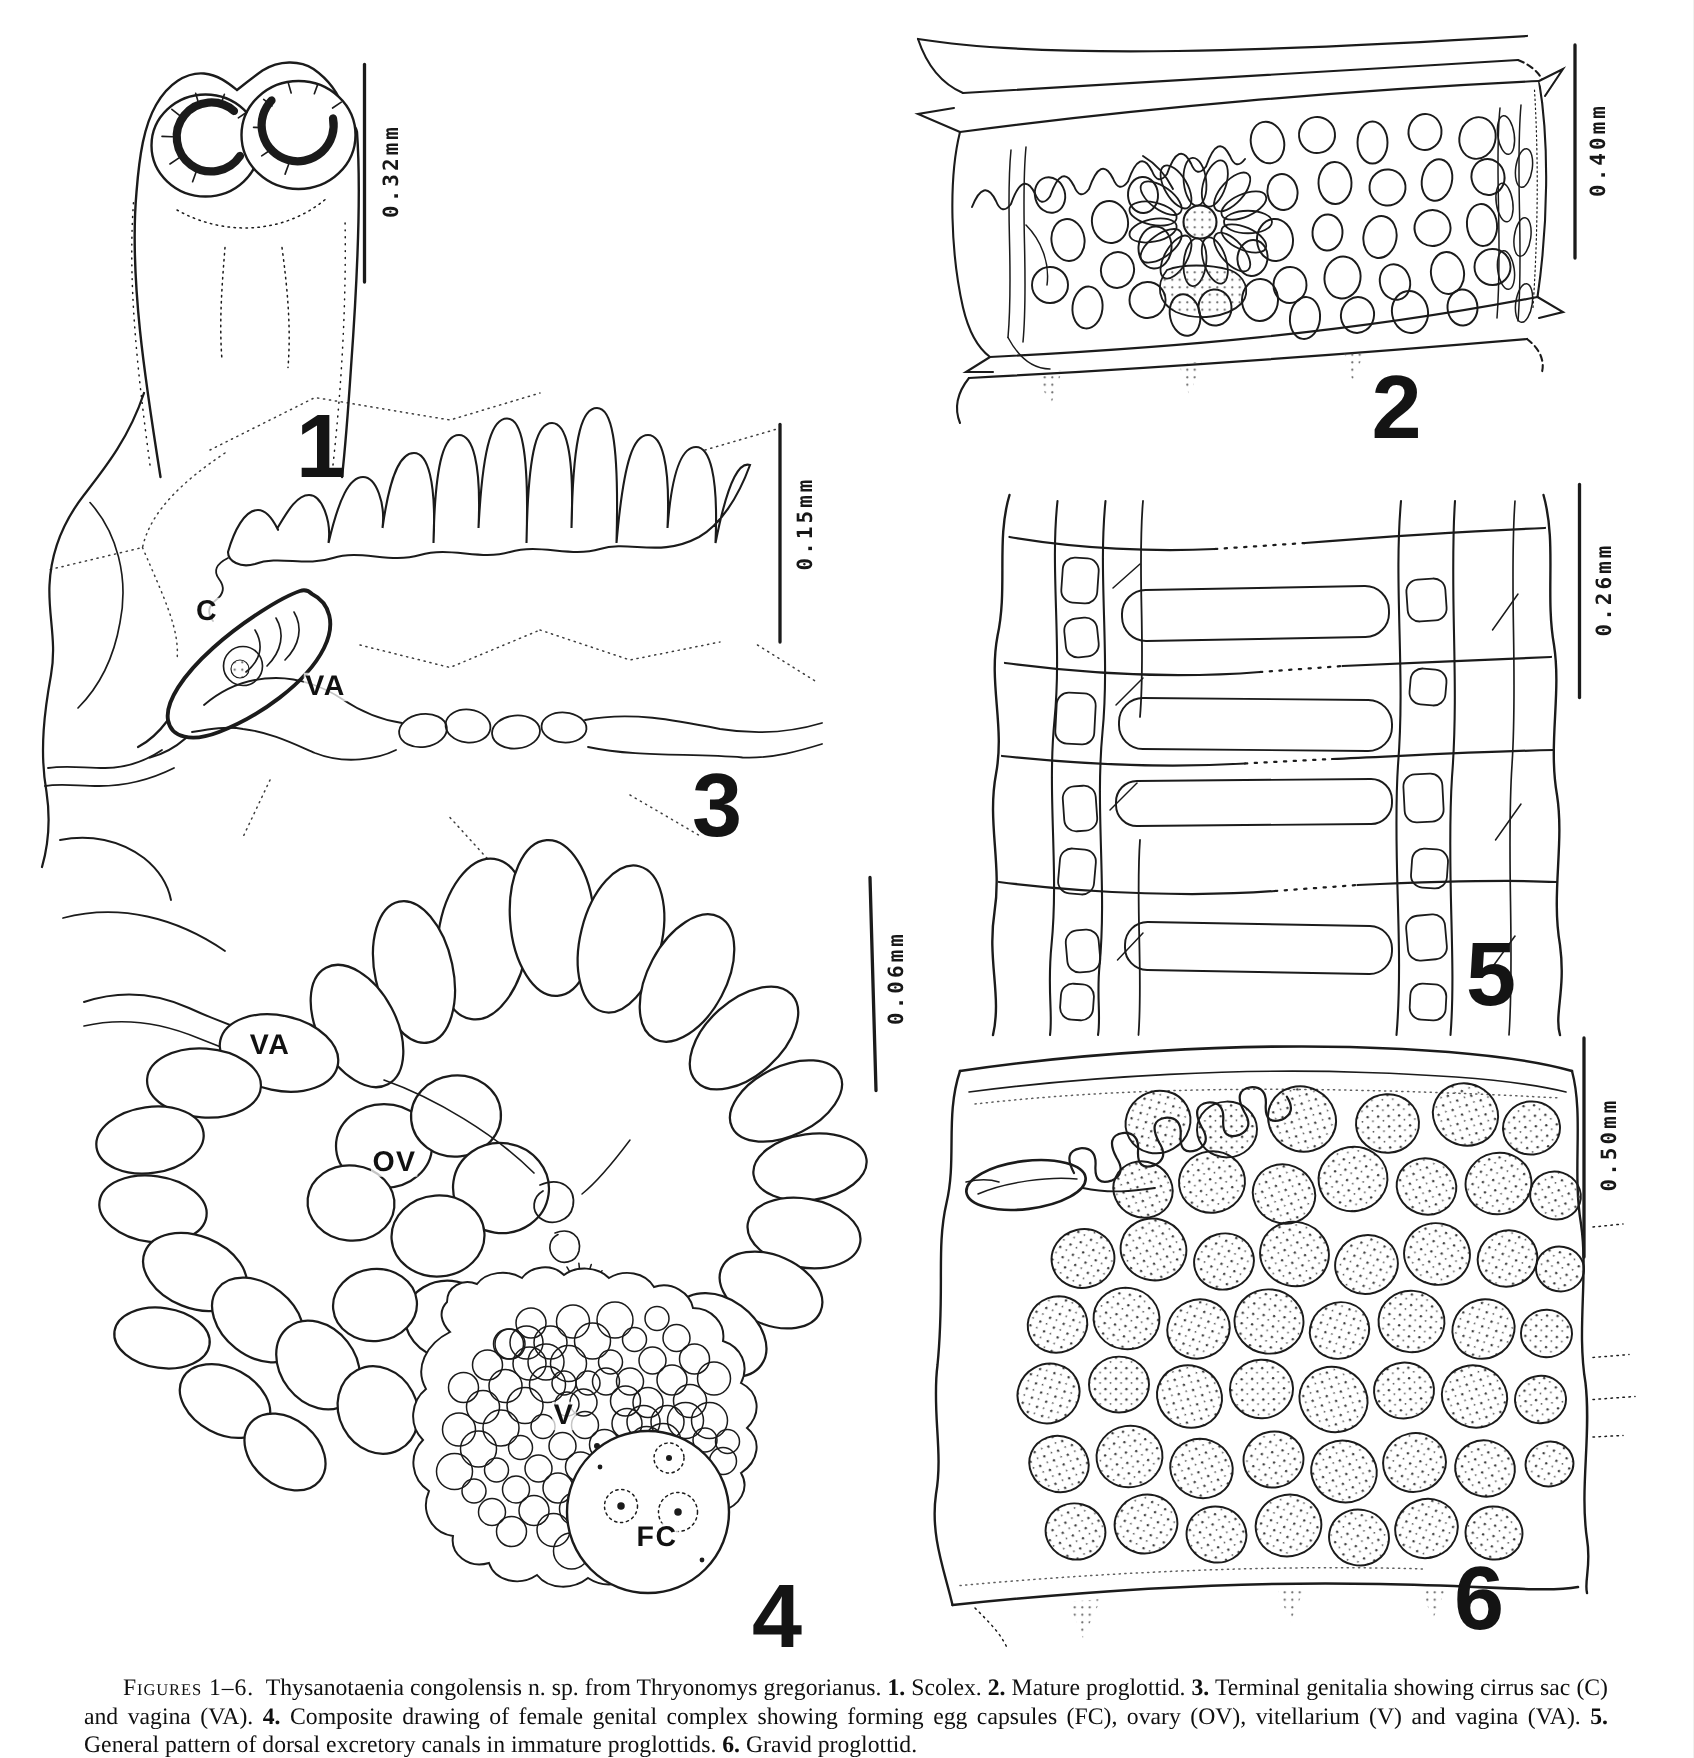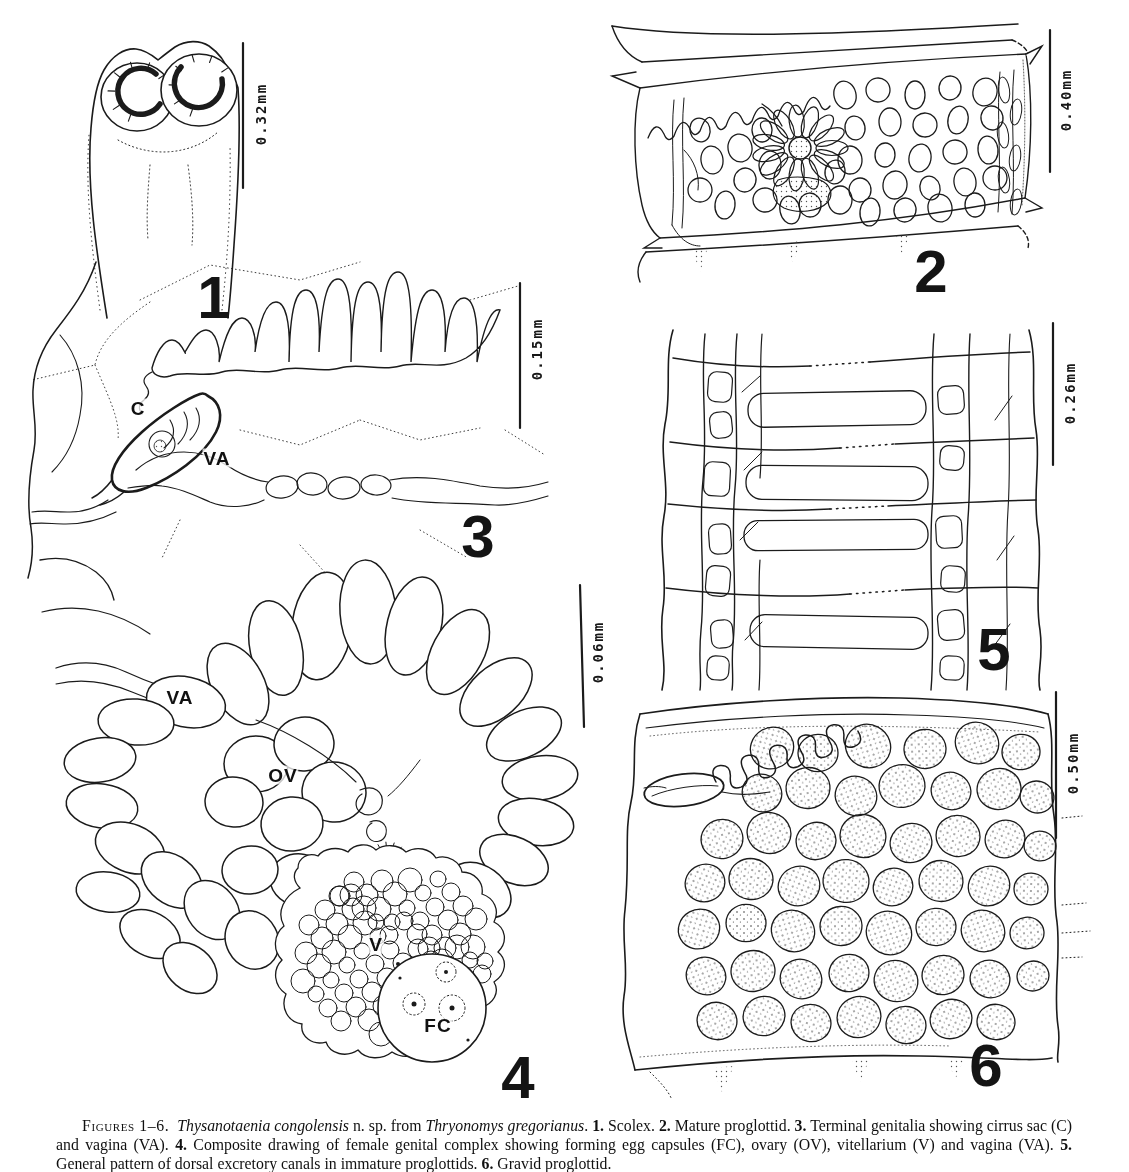--- a/index.html
+++ b/index.html
@@ -12,21 +12,21 @@
   .scale-label{position:absolute;transform:translate(-50%,-50%) rotate(-90deg);
            font-family:"DejaVu Sans Mono",monospace;font-weight:600;font-size:14px;
            letter-spacing:2px;color:#171717;white-space:nowrap;}
   .part-label{position:absolute;transform:translate(-50%,-50%);
            font-family:"Liberation Sans",sans-serif;font-weight:bold;font-size:19px;
            letter-spacing:1px;color:#111;background:rgba(255,255,255,.75);padding:0 1px;line-height:1;}
   .caption{position:absolute;left:56px;top:1100px;width:1016px;
            font-family:"Liberation Serif",serif;font-size:15.8px;line-height:1.22;
            text-align:justify;text-indent:26px;color:#101010;}
   .seg-sc{font-variant:small-caps;letter-spacing:.6px;}
-  .seg-i{font-style:italic;}
+  .seg-i{}
   .seg-b{font-weight:bold;}
 </style>
 </head>
 <body>
 
 <div class="plate">
 
 <svg class="art" width="1129" height="1172" viewBox="0 0 1129 1172">
   <defs>
     <pattern id="stip" width="7" height="7" patternUnits="userSpaceOnUse">
@@ -526,19 +526,19 @@
 <div class="scale-label" style="left:261px;top:114px;">0.32mm</div>
 <div class="scale-label" style="left:1066px;top:100px;">0.40mm</div>
 <div class="scale-label" style="left:537px;top:349px;">0.15mm</div>
 <div class="scale-label" style="left:598px;top:652px;">0.06mm</div>
 <div class="scale-label" style="left:1070px;top:393px;">0.26mm</div>
 <div class="scale-label" style="left:1073px;top:763px;">0.50mm</div>
 
 <div class="part-label" style="left:138px;top:408px;">C</div>
 <div class="part-label" style="left:217px;top:458px;">VA</div>
 <div class="part-label" style="left:180px;top:697px;">VA</div>
-<div class="part-label" style="left:263px;top:775px;margin-left:20px;">OV</div>
+<div class="part-label" style="left:263px;top:775px;">OV</div>
 <div class="part-label" style="left:376px;top:944px;">V</div>
 <div class="part-label" style="left:438px;top:1025px;">FC</div>
 
 <p class="caption" id="caption"><span class="seg-sc">Figures 1–6.</span><span>&nbsp; </span><span class="seg-i">Thysanotaenia congolensis</span><span> n. sp. from </span><span class="seg-i">Thryonomys gregorianus</span><span>. </span><span class="seg-b">1.</span><span> Scolex. </span><span class="seg-b">2.</span><span> Mature proglottid. </span><span class="seg-b">3.</span><span> Terminal genitalia showing cirrus sac (C) and vagina (VA). </span><span class="seg-b">4.</span><span> Composite drawing of female genital complex showing forming egg capsules (FC), ovary (OV), vitellarium (V) and vagina (VA). </span><span class="seg-b">5.</span><span> General pattern of dorsal excretory canals in immature proglottids. </span><span class="seg-b">6.</span><span> Gravid proglottid.</span></p>
 
 </div>
 
 </body></html>

